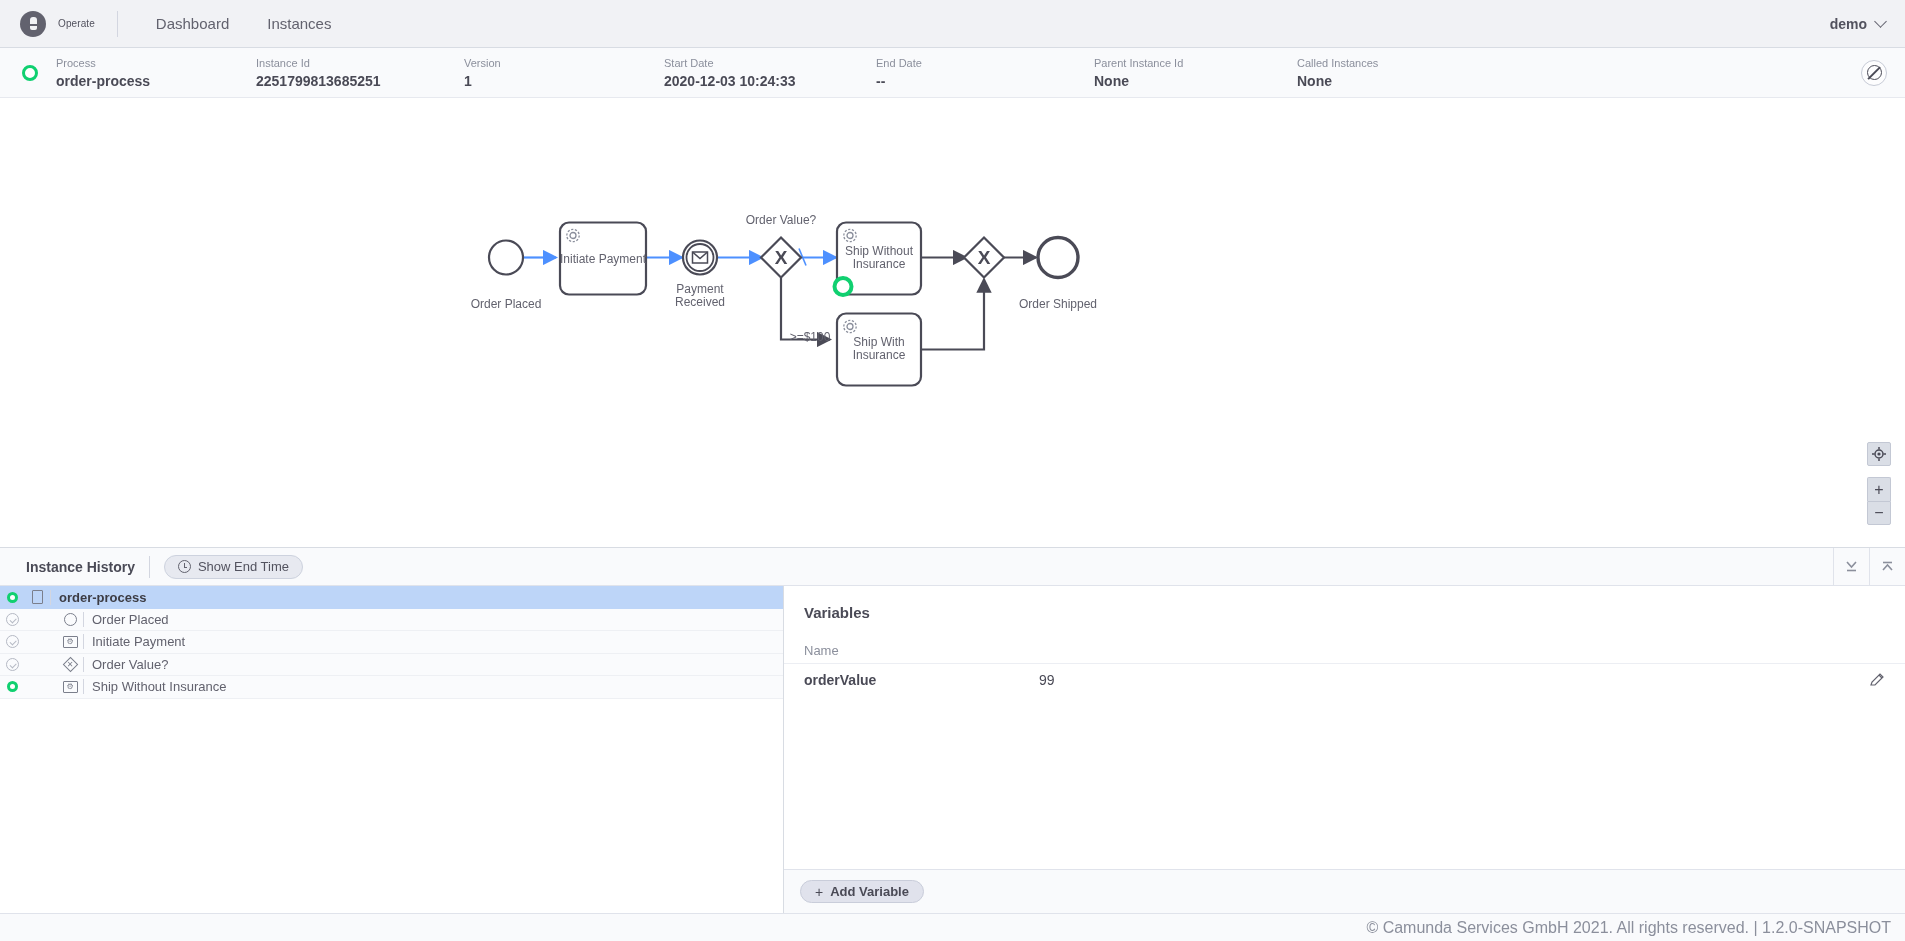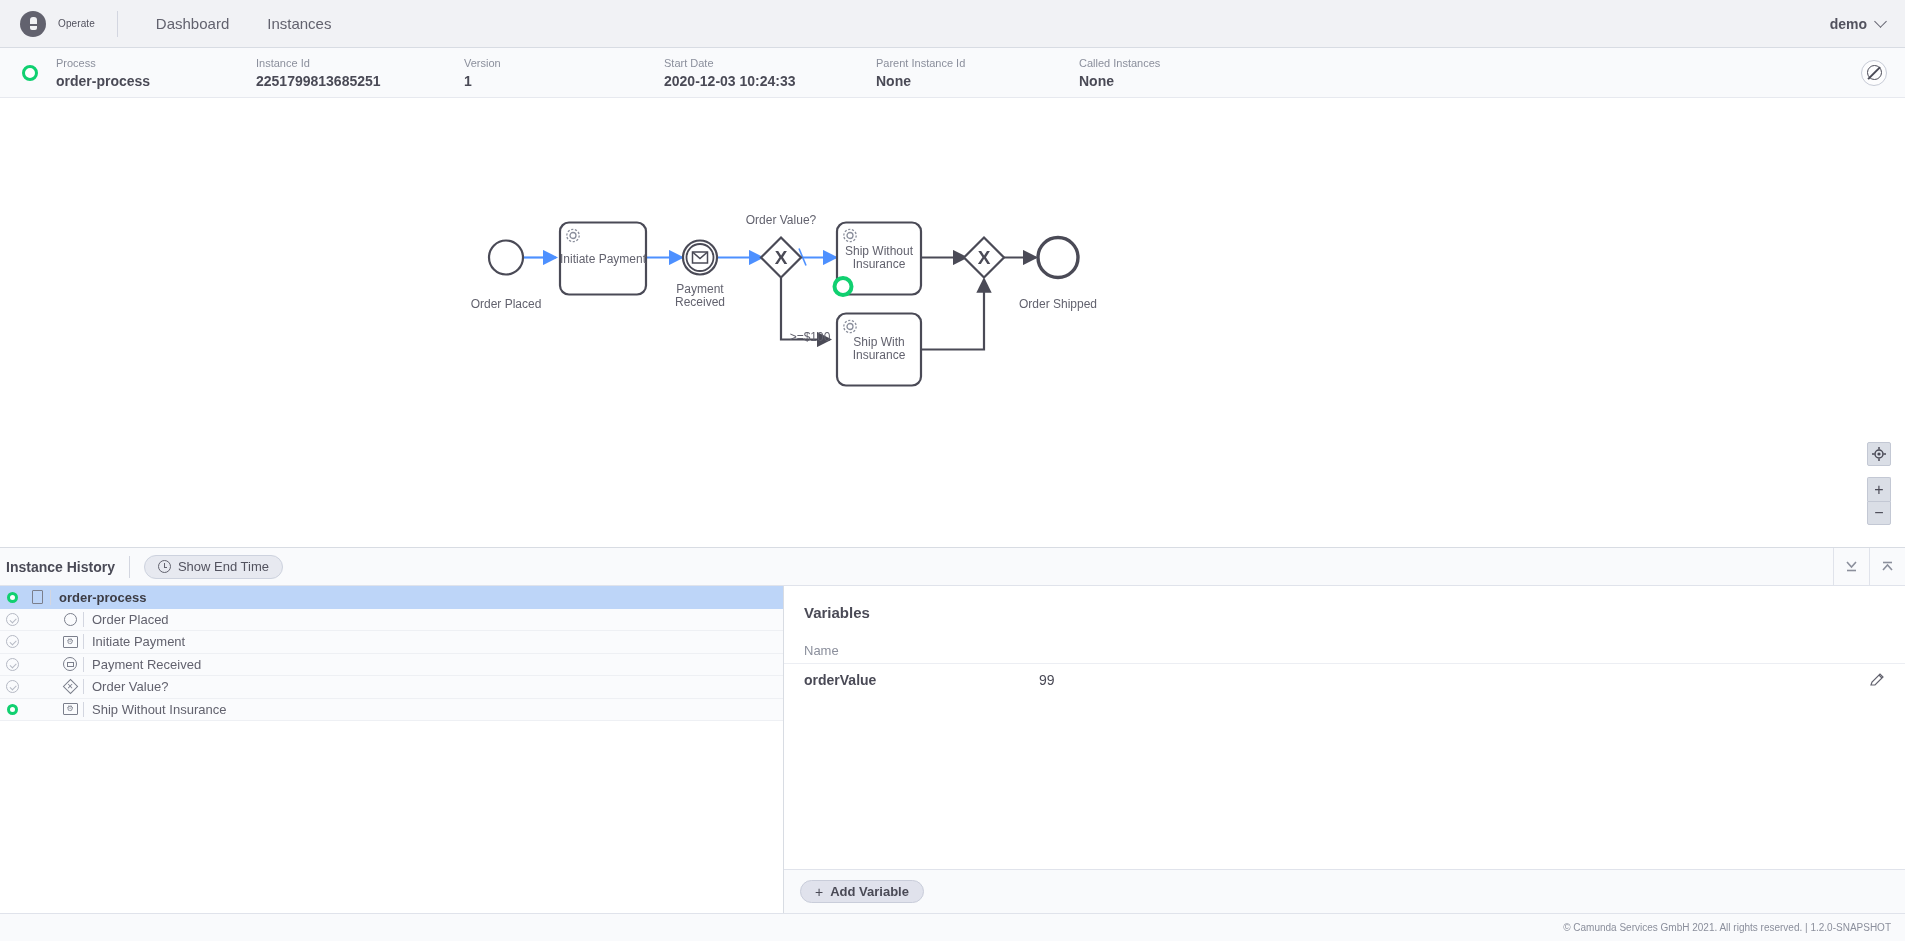--- a/index.html
+++ b/index.html
@@ -85,21 +85,21 @@
   }
   .zc-stack { display: flex; flex-direction: column; }
   .zc-stack .zc-btn:first-child { border-radius: 2px 2px 0 0; border-bottom: none; }
   .zc-stack .zc-btn:last-child { border-radius: 0 0 2px 2px; }
 
   
   .bottom-panel { height: 366px; min-height: 366px; display: flex; flex-direction: column; border-top: 1px solid #d8dce3; }
   .panel-bar {
     height: 38px; min-height: 38px; background: #f9fafc;
     border-bottom: 1px solid #e0e3eb;
-    display: flex; align-items: center; padding: 0 0 0 6px;
+    display: flex; align-items: center; padding: 0 0 0 26px;
   }
   .panel-title { font-size: 14px; font-weight: 700; color: #4a4a56; padding-right: 14px; }
   .bar-sep { width: 1px; height: 22px; background: #d3d6e0; margin-right: 14px; }
   .pill {
     display: inline-flex; align-items: center; gap: 7px;
     height: 24px; padding: 0 13px; border-radius: 13px;
     background: #e7e9f0; border: 1px solid #cdd2de;
     font-size: 13px; color: #52525e; cursor: pointer;
   }
   .clock {
@@ -161,21 +161,21 @@
     display: inline-flex; align-items: center; gap: 7px; height: 23px; padding: 0 14px;
     border-radius: 12px; background: #e0e2ec; border: 1px solid #c9cdda;
     font-size: 13px; font-weight: 700; color: #4a4a56; cursor: pointer;
   }
   .plus { font-size: 14px; font-weight: 400; line-height: 1; }
 
   
   .page-footer {
     height: 28px; min-height: 28px; background: #f9fafc; border-top: 1px solid #e0e3eb;
     display: flex; align-items: center; justify-content: flex-end; padding-right: 14px;
-    font-size: 10px; color: #8b8f9c;
+    font-size: 16px; color: #8b8f9c;
   }
 </style>
 </head>
 <body>
 
 <div class="topnav">
   <div class="brand">
     <div class="brand-logo">
       <div class="brand-logo-inner"></div>
     </div>
@@ -203,20 +203,24 @@
       <span class="meta-label">Instance Id</span>
       <span class="meta-value">2251799813685251</span>
     </div>
     <div class="meta-col" style="width:200px">
       <span class="meta-label">Version</span>
       <span class="meta-value">1</span>
     </div>
     <div class="meta-col" style="width:212px">
       <span class="meta-label">Start Date</span>
       <span class="meta-value">2020-12-03 10:24:33</span>
+    </div>
+    <div class="meta-col" style="width:218px">
+      <span class="meta-label">End Date</span>
+      <span class="meta-value">--</span>
     </div>
     <div class="meta-col" style="width:203px">
       <span class="meta-label">Parent Instance Id</span>
       <span class="meta-value">None</span>
     </div>
     <div class="meta-col" style="width:180px">
       <span class="meta-label">Called Instances</span>
       <span class="meta-value">None</span>
     </div>
   </div>
@@ -380,33 +384,20 @@
       <div class="tree-row alt">
         <span class="tr-state">
             <span class="check-ic"></span>
           </span>
         <span class="tr-indent"></span>
         <span class="tr-icon">
             <span class="ic-task">⚙</span>
           </span>
         <span class="tr-vsep"></span>
         <span class="tr-label">Initiate Payment</span>
-      </div>
-      <div class="tree-row alt">
-        <span class="tr-state">
-            <span class="check-ic"></span>
-          </span>
-        <span class="tr-indent"></span>
-        <span class="tr-icon">
-            <span class="ic-msg">
-              <i></i>
-            </span>
-          </span>
-        <span class="tr-vsep"></span>
-        <span class="tr-label">Payment Received</span>
       </div>
       <div class="tree-row alt">
         <span class="tr-state">
             <span class="check-ic"></span>
           </span>
         <span class="tr-indent"></span>
         <span class="tr-icon">
             <span class="ic-gw">
               <span>✕</span>
             </span>

